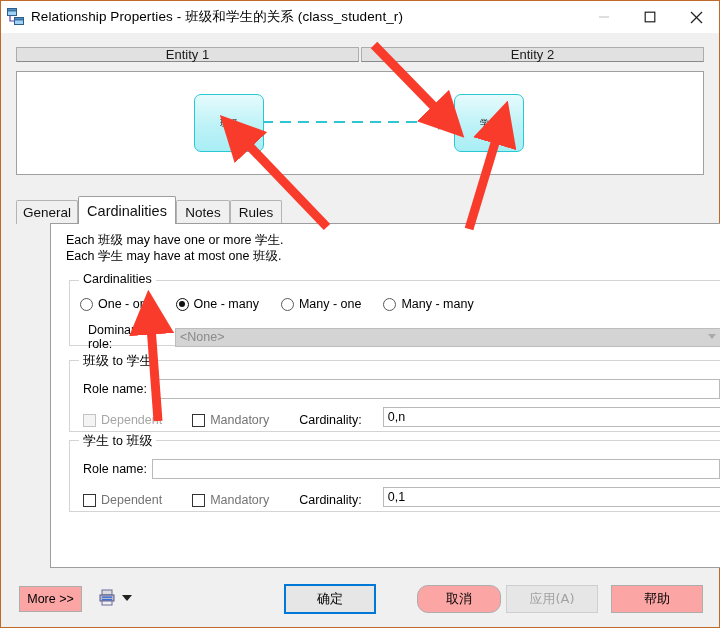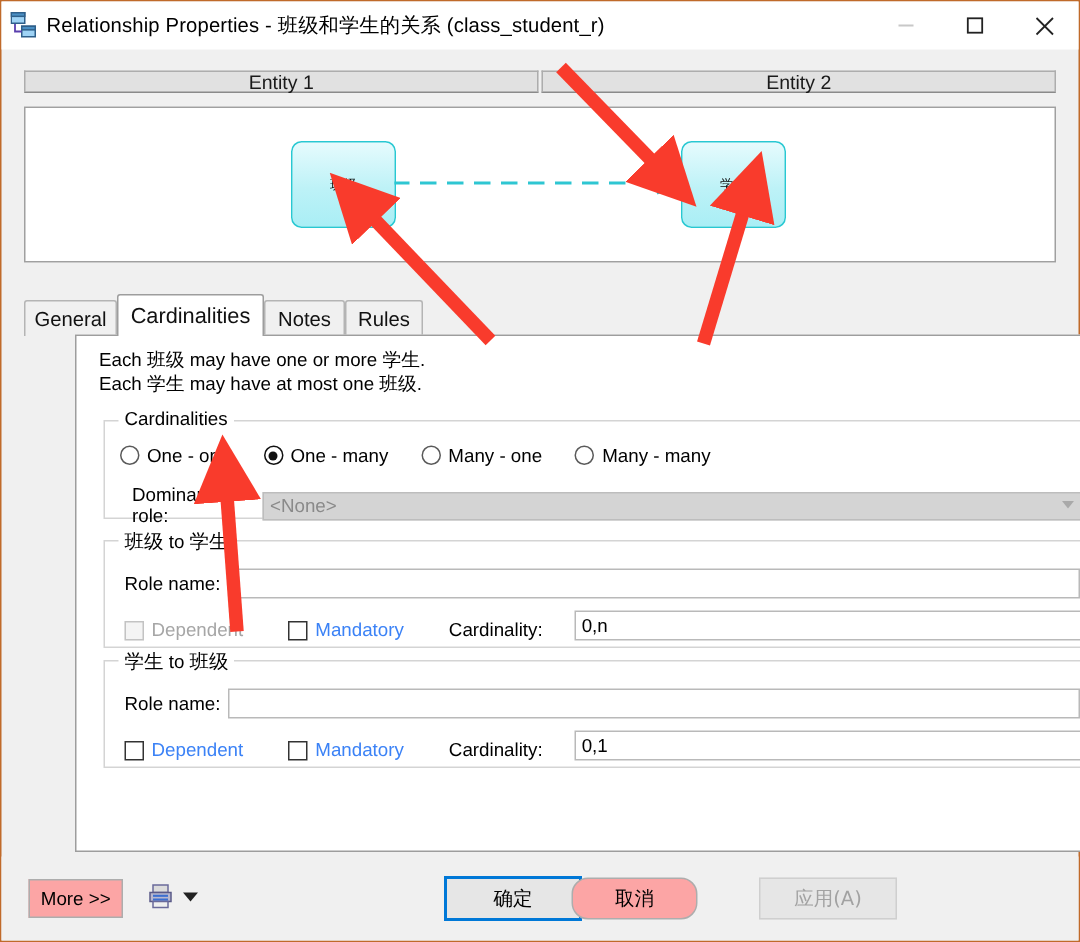--- a/index.html
+++ b/index.html
@@ -122,21 +122,21 @@
   }
   .glabel .cn{font-family:"DejaVu Sans", sans-serif;font-size:13px;}
 
   #grp-card{left:18px;top:56px;width:656px;height:66px;}
   #grp-a{left:18px;top:136px;width:656px;height:72px;}
   #grp-b{left:18px;top:216px;width:656px;height:72px;}
 
   
   .radio-row{position:absolute;left:10px;top:16px;display:flex;align-items:center;}
   .radio{
-    display:flex;align-items:flex-start;margin-right:22px;font-size:12.5px;color:#000;
+    display:flex;align-items:center;margin-right:22px;font-size:12.5px;color:#000;
   }
   .rdot{
     width:13px;height:13px;border-radius:50%;
     border:1px solid #5a5a5a;background:#fff;
     margin-right:5px;box-sizing:border-box;position:relative;flex:0 0 auto;
   }
   .radio.sel .rdot{border-color:#111;}
   .radio.sel .rdot::after{
     content:"";position:absolute;left:2.5px;top:2.5px;
     width:6px;height:6px;border-radius:50%;background:#111;
@@ -163,21 +163,21 @@
   
   .rolerow{position:absolute;left:13px;top:18px;display:flex;align-items:center;}
   .rolelabel{font-size:12.5px;color:#000;margin-right:5px;}
   .textfield{
     box-sizing:border-box;height:20px;width:568px;
     border:1px solid #b9b9b9;background:#fff;
     font-size:12.5px;color:#000;padding-left:4px;
     display:flex;align-items:center;
   }
   .optrow{position:absolute;left:13px;top:46px;display:flex;align-items:flex-end;gap:16px;}
-  .chk{display:flex;align-items:center;font-size:12.5px;color:#3b82f6;margin-right:14px;}
+  .chk{display:flex;align-items:center;font-size:12.5px;color:#737373;margin-right:14px;}
   .cbox{
     width:13px;height:13px;box-sizing:border-box;
     border:1px solid #333;background:#fff;margin-right:5px;flex:0 0 auto;
   }
   .chk.disabled{color:#a6a6a6;}
   .chk.disabled .cbox{border-color:#c3c3c3;background:#f4f4f4;}
   .cardlabel{font-size:12.5px;color:#000;margin-right:5px;}
   .cardcombo{width:418px;height:20px;}
 
   
@@ -185,22 +185,22 @@
   .btn{
     position:absolute;box-sizing:border-box;
     background:#fca5a5;border:1px solid #adadad;
     font-size:12.5px;color:#000;
     display:flex;align-items:center;justify-content:center;
   }
   .btn.cn{font-family:"DejaVu Sans", sans-serif;font-size:13px;}
   .btn.default{border:2px solid #0078d7;background:#e6e6e6;}
   .btn.disabled{color:#a2a2a2;background:#e6e6e6;border-color:#cfcfcf;}
   #btn-more{left:18px;top:15px;width:63px;height:26px;}
-  #btn-ok{left:295px;top:13px;width:92px;height:30px;}
-  #btn-cancel{left:380px;top:14px;width:84px;height:28px;border-radius:11px;}
+  #btn-ok{left:283px;top:13px;width:92px;height:30px;}
+  #btn-cancel{left:416px;top:14px;width:84px;height:28px;border-radius:11px;}
   #btn-apply{left:505px;top:14px;width:92px;height:28px;}
   #btn-help{left:610px;top:14px;width:92px;height:28px;}
   #print-tool{position:absolute;left:98px;top:18px;display:flex;align-items:center;}
   .print-ico{width:16px;height:17px;position:relative;}
   .dd-arrow{
     margin-left:7px;width:0;height:0;
     border-left:5px solid transparent;border-right:5px solid transparent;
     border-top:6px solid #222;
   }
 
@@ -376,20 +376,21 @@
           <rect x="3" y="10" width="10" height="1.4" fill="#3c6fd0"></rect>
           <rect x="3" y="12" width="10" height="4" fill="#efefef" stroke="#6a6a9a"></rect>
         </svg>
       </span>
       <span class="dd-arrow"></span>
     </div>
 
     <div class="btn cn default" id="btn-ok">确定</div>
     <div class="btn cn" id="btn-cancel">取消</div>
     <div class="btn cn disabled" id="btn-apply">应用(A)</div>
+    <div class="btn cn" id="btn-help">帮助</div>
   </div>
 
   <svg id="annots" viewBox="0 0 720 628">
     <defs>
       <marker id="ah" markerWidth="5" markerHeight="5" refX="2.4" refY="2.5" orient="auto">
         <path d="M0,0 L5,2.5 L0,5 z" fill="#f93b2c"></path>
       </marker>
     </defs>
 
     <g>

